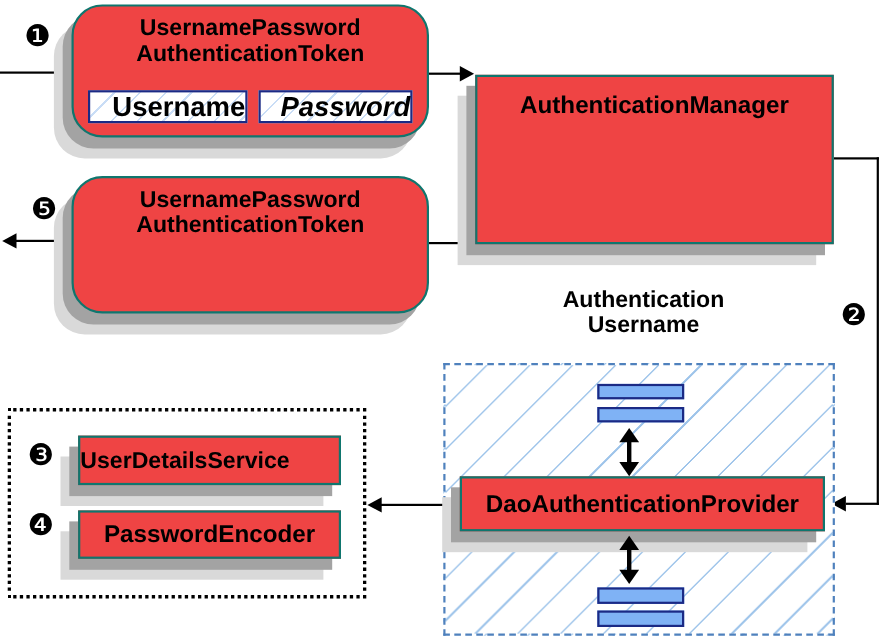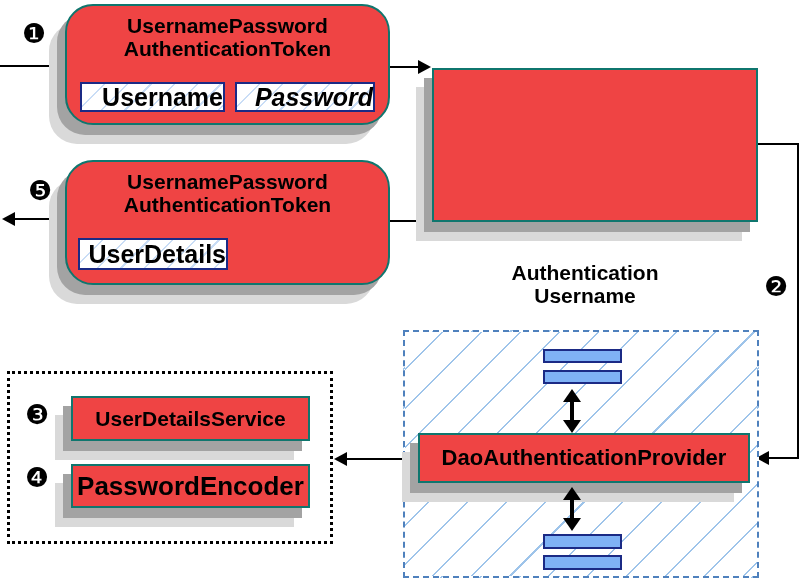--- a/index.html
+++ b/index.html
@@ -76,28 +76,28 @@
   <div class="node rounded shadow" style="left:65px;top:4px;width:325px;height:121px;">
     <div class="title" style="margin-top:8px;">
       <div>UsernamePassword</div>
       <div>AuthenticationToken</div>
     </div>
     <div class="hatch-field" style="left:13px;top:76px;width:145px;height:30px;line-height:26px;">Username</div>
     <div class="hatch-field" style="left:168px;top:76px;width:140px;height:30px;line-height:26px;font-style:italic;">Password</div>
   </div>
 
   <div class="node shadow" style="left:432px;top:68px;width:326px;height:154px;">
+    <div class="title" style="margin-top:14px;font-size:22px;">AuthenticationManager</div>
   </div>
 
   <div class="node rounded shadow" style="left:65px;top:160px;width:325px;height:125px;">
     <div class="title" style="margin-top:8px;">
       <div>UsernamePassword</div>
       <div>AuthenticationToken</div>
     </div>
-    <div class="hatch-field" style="left:11px;top:76px;width:150px;height:32px;line-height:28px;">UserDetails</div>
   </div>
 
   <div class="title" style="position:absolute;left:435px;top:261px;width:300px;">
     <div>Authentication</div>
     <div>Username</div>
   </div>
 
   <div class="hatch-big" style="position:absolute;box-sizing:border-box;left:403px;top:330px;width:356px;height:248px;border:2px dashed #4f81bd;"></div>
 
   <div class="bar" style="left:543px;top:349px;height:14px;"></div>
@@ -117,21 +117,21 @@
     <div class="stem"></div>
     <div class="tri tri-up head-top"></div>
     <div class="tri tri-down head-bot"></div>
   </div>
 
   <div class="bar" style="left:543px;top:534px;height:15px;"></div>
   <div class="bar" style="left:543px;top:555px;height:15px;"></div>
 
   <div style="position:absolute;box-sizing:border-box;left:7px;top:371px;width:326px;height:173px;border:3px dotted #000;"></div>
 
-  <div class="node shadow" style="left:71px;top:396px;width:239px;height:45px;text-align:center;">
+  <div class="node shadow" style="left:71px;top:396px;width:239px;height:45px;">
     <div style="font-weight:bold;font-size:21px;line-height:41px;">UserDetailsService</div>
   </div>
 
   <div class="node shadow" style="left:71px;top:464px;width:239px;height:44px;text-align:center;">
-    <div style="font-weight:bold;font-size:26px;line-height:40px;">PasswordEncoder</div>
+    <div style="font-weight:bold;font-size:22px;line-height:40px;">PasswordEncoder</div>
   </div>
 
 </div>
 
 </body></html>

